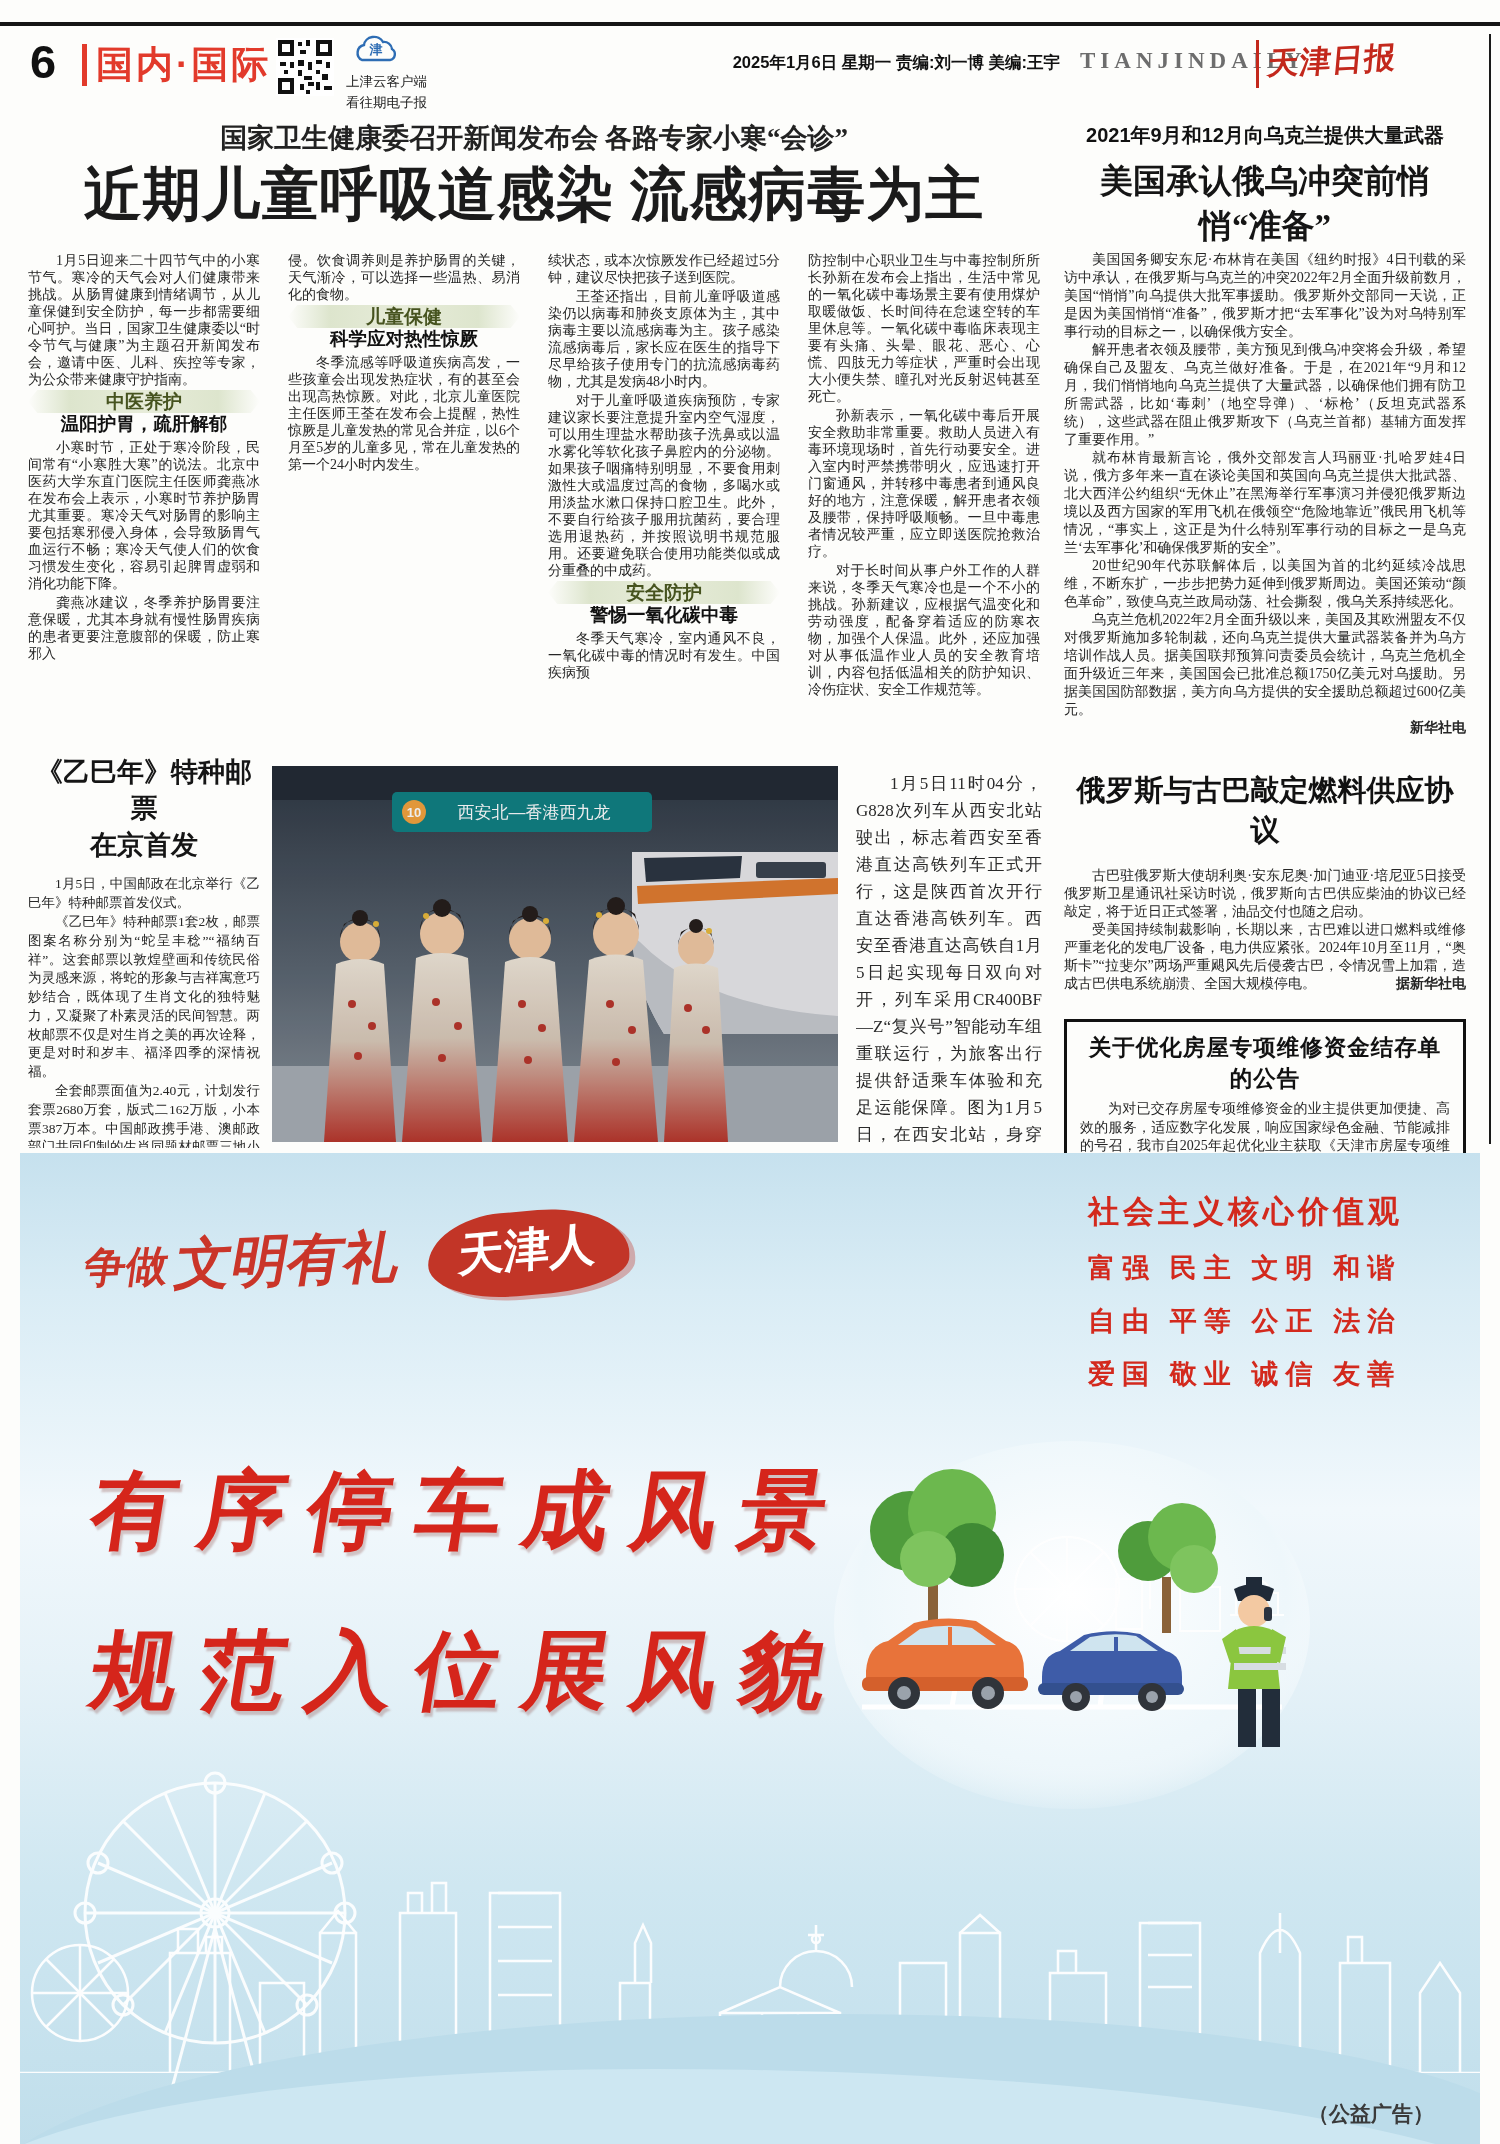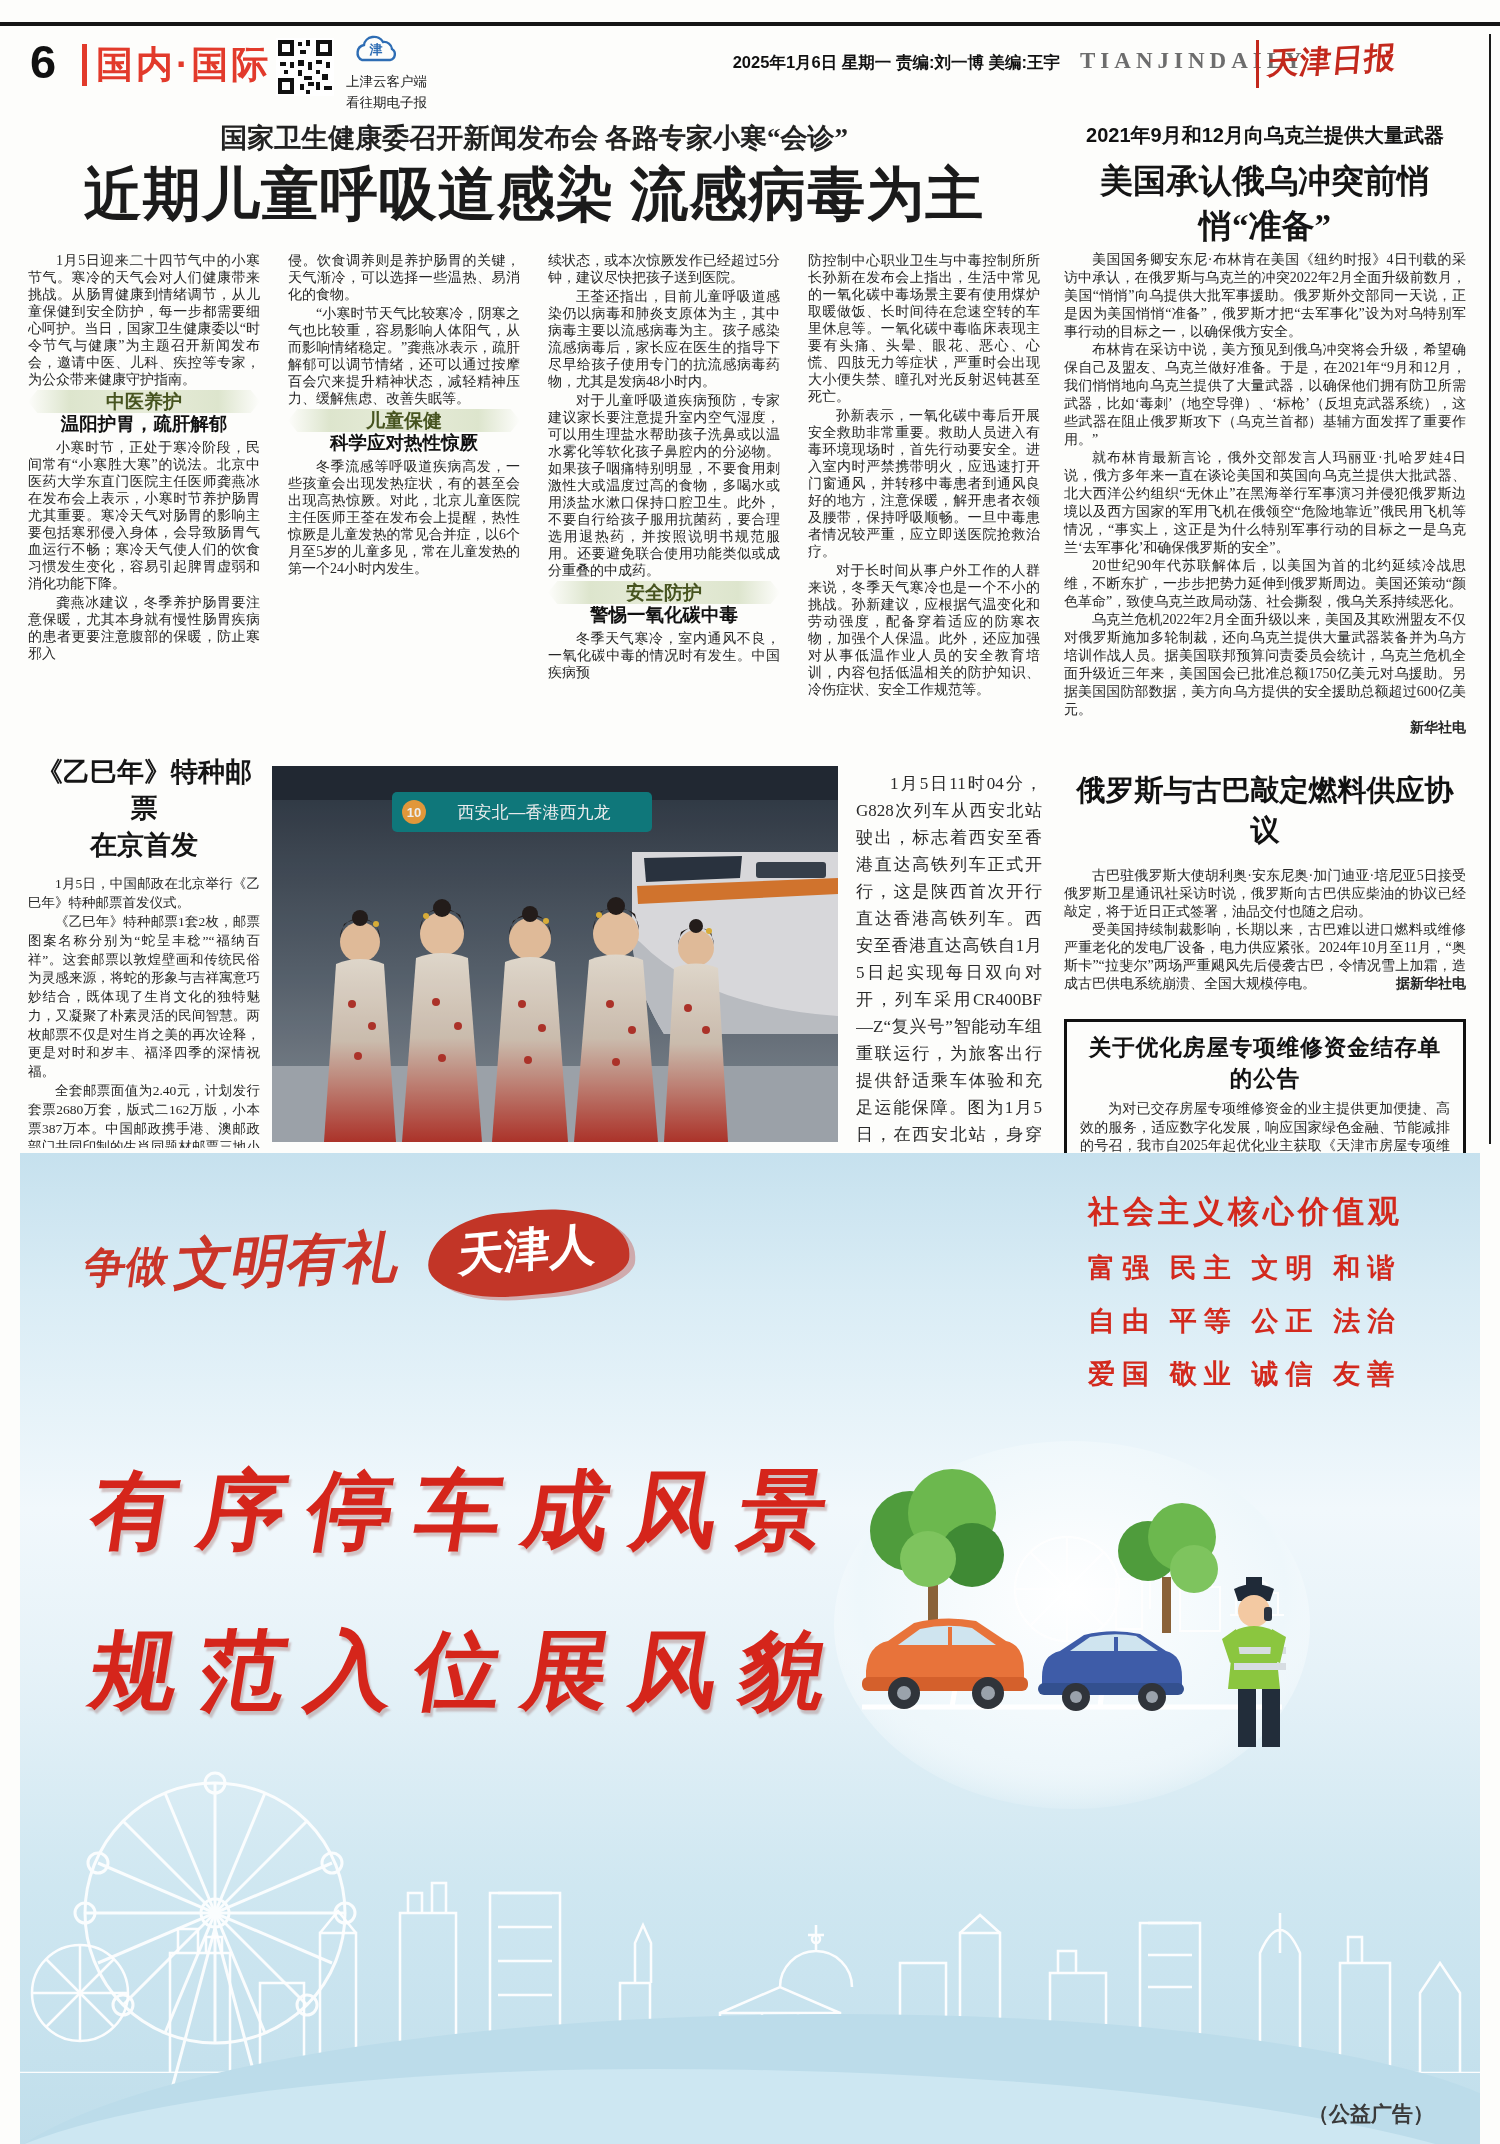--- a/index.html
+++ b/index.html
@@ -153,21 +153,20 @@
   <div class="abs cols">
     <div class="col">
       <p class="ind">1月5日迎来二十四节气中的小寒节气。寒冷的天气会对人们健康带来挑战。从肠胃健康到情绪调节，从儿童保健到安全防护，每一步都需要细心呵护。当日，国家卫生健康委以“时令节气与健康”为主题召开新闻发布会，邀请中医、儿科、疾控等专家，为公众带来健康守护指南。</p>
       <p class="subtag">中医养护</p>
       <p class="subtitle">温阳护胃，疏肝解郁</p>
       <p class="ind">小寒时节，正处于寒冷阶段，民间常有“小寒胜大寒”的说法。北京中医药大学东直门医院主任医师龚燕冰在发布会上表示，小寒时节养护肠胃尤其重要。寒冷天气对肠胃的影响主要包括寒邪侵入身体，会导致肠胃气血运行不畅；寒冷天气使人们的饮食习惯发生变化，容易引起脾胃虚弱和消化功能下降。</p>
       <p class="ind">龚燕冰建议，冬季养护肠胃要注意保暖，尤其本身就有慢性肠胃疾病的患者更要注意腹部的保暖，防止寒邪入</p>
     </div>
     <div class="col">
       <p>侵。饮食调养则是养护肠胃的关键，天气渐冷，可以选择一些温热、易消化的食物。</p>
-      <p class="ind">“小寒时节天气比较寒冷，阴寒之气也比较重，容易影响人体阳气，从而影响情绪稳定。”龚燕冰表示，疏肝解郁可以调节情绪，还可以通过按摩百会穴来提升精神状态，减轻精神压力、缓解焦虑、改善失眠等。</p>
       <p class="subtag">儿童保健</p>
       <p class="subtitle">科学应对热性惊厥</p>
       <p class="ind">冬季流感等呼吸道疾病高发，一些孩童会出现发热症状，有的甚至会出现高热惊厥。对此，北京儿童医院主任医师王荃在发布会上提醒，热性惊厥是儿童发热的常见合并症，以6个月至5岁的儿童多见，常在儿童发热的第一个24小时内发生。</p>
     </div>
     <div class="col">
       <p>续状态，或本次惊厥发作已经超过5分钟，建议尽快把孩子送到医院。</p>
       <p class="ind">王荃还指出，目前儿童呼吸道感染仍以病毒和肺炎支原体为主，其中病毒主要以流感病毒为主。孩子感染流感病毒后，家长应在医生的指导下尽早给孩子使用专门的抗流感病毒药物，尤其是发病48小时内。</p>
       <p class="ind">对于儿童呼吸道疾病预防，专家建议家长要注意提升室内空气湿度，可以用生理盐水帮助孩子洗鼻或以温水雾化等软化孩子鼻腔内的分泌物。如果孩子咽痛特别明显，不要食用刺激性大或温度过高的食物，多喝水或用淡盐水漱口保持口腔卫生。此外，不要自行给孩子服用抗菌药，要合理选用退热药，并按照说明书规范服用。还要避免联合使用功能类似或成分重叠的中成药。</p>
       <p class="subtag">安全防护</p>
       <p class="subtitle">警惕一氧化碳中毒</p>
@@ -279,21 +278,21 @@
   <div class="abs caption">
     <p class="ind" style="margin:0">1月5日11时04分，G828次列车从西安北站驶出，标志着西安至香港直达高铁列车正式开行，这是陕西首次开行直达香港高铁列车。西安至香港直达高铁自1月5日起实现每日双向对开，列车采用CR400BF—Z“复兴号”智能动车组重联运行，为旅客出行提供舒适乘车体验和充足运能保障。图为1月5日，在西安北站，身穿汉服的铁路工作人员在西安北至香港西九龙复兴号动车首发仪式上为旅客表演。</p>
     <p class="credit" style="margin:0">新华社发</p>
   </div>
 
   <div class="abs rail">
     <div class="kick2">2021年9月和12月向乌克兰提供大量武器</div>
     <div class="head2">美国承认俄乌冲突前悄悄“准备”</div>
     <div class="body2">
       <p class="ind">美国国务卿安东尼·布林肯在美国《纽约时报》4日刊载的采访中承认，在俄罗斯与乌克兰的冲突2022年2月全面升级前数月，美国“悄悄”向乌提供大批军事援助。俄罗斯外交部同一天说，正是因为美国悄悄“准备”，俄罗斯才把“去军事化”设为对乌特别军事行动的目标之一，以确保俄方安全。</p>
-      <p class="ind">布林肯在采访中说，美方预见到俄乌冲突将会升级，希望确保自己及盟友、乌克兰做好准备。于是，在2021年“9月和12月，我们悄悄地向乌克兰提供了大量武器，以确保他们拥有防卫所需武器，比如‘毒刺’（地空导弹）、‘标枪’（反坦克武器系统），这些武器在阻止俄罗斯攻下（乌克兰首都）基辅方面发挥了重要作用。”</p>
+      <p class="ind">解开患者衣领及腰带，美方预见到俄乌冲突将会升级，希望确保自己及盟友、乌克兰做好准备。于是，在2021年“9月和12月，我们悄悄地向乌克兰提供了大量武器，以确保他们拥有防卫所需武器，比如‘毒刺’（地空导弹）、‘标枪’（反坦克武器系统），这些武器在阻止俄罗斯攻下（乌克兰首都）基辅方面发挥了重要作用。”</p>
       <p class="ind">就布林肯最新言论，俄外交部发言人玛丽亚·扎哈罗娃4日说，俄方多年来一直在谈论美国和英国向乌克兰提供大批武器、北大西洋公约组织“无休止”在黑海举行军事演习并侵犯俄罗斯边境以及西方国家的军用飞机在俄领空“危险地靠近”俄民用飞机等情况，“事实上，这正是为什么特别军事行动的目标之一是乌克兰‘去军事化’和确保俄罗斯的安全”。</p>
       <p class="ind">20世纪90年代苏联解体后，以美国为首的北约延续冷战思维，不断东扩，一步步把势力延伸到俄罗斯周边。美国还策动“颜色革命”，致使乌克兰政局动荡、社会撕裂，俄乌关系持续恶化。</p>
       <p class="ind">乌克兰危机2022年2月全面升级以来，美国及其欧洲盟友不仅对俄罗斯施加多轮制裁，还向乌克兰提供大量武器装备并为乌方培训作战人员。据美国联邦预算问责委员会统计，乌克兰危机全面升级近三年来，美国国会已批准总额1750亿美元对乌援助。另据美国国防部数据，美方向乌方提供的安全援助总额超过600亿美元。</p>
       <p class="signline">新华社电</p>
     </div>
 
     <div class="head3">俄罗斯与古巴敲定燃料供应协议</div>
     <div class="body2">
       <p class="ind">古巴驻俄罗斯大使胡利奥·安东尼奥·加门迪亚·培尼亚5日接受俄罗斯卫星通讯社采访时说，俄罗斯向古巴供应柴油的协议已经敲定，将于近日正式签署，油品交付也随之启动。</p>
       <p class="ind"><span>受美国持续制裁影响，长期以来，古巴难以进口燃料或维修严重老化的发电厂设备，电力供应紧张。2024年10月至11月，“奥斯卡”“拉斐尔”两场严重飓风先后侵袭古巴，令情况雪上加霜，造成古巴供电系统崩溃、全国大规模停电。</span><span class="sign-inline">据新华社电</span></p>

